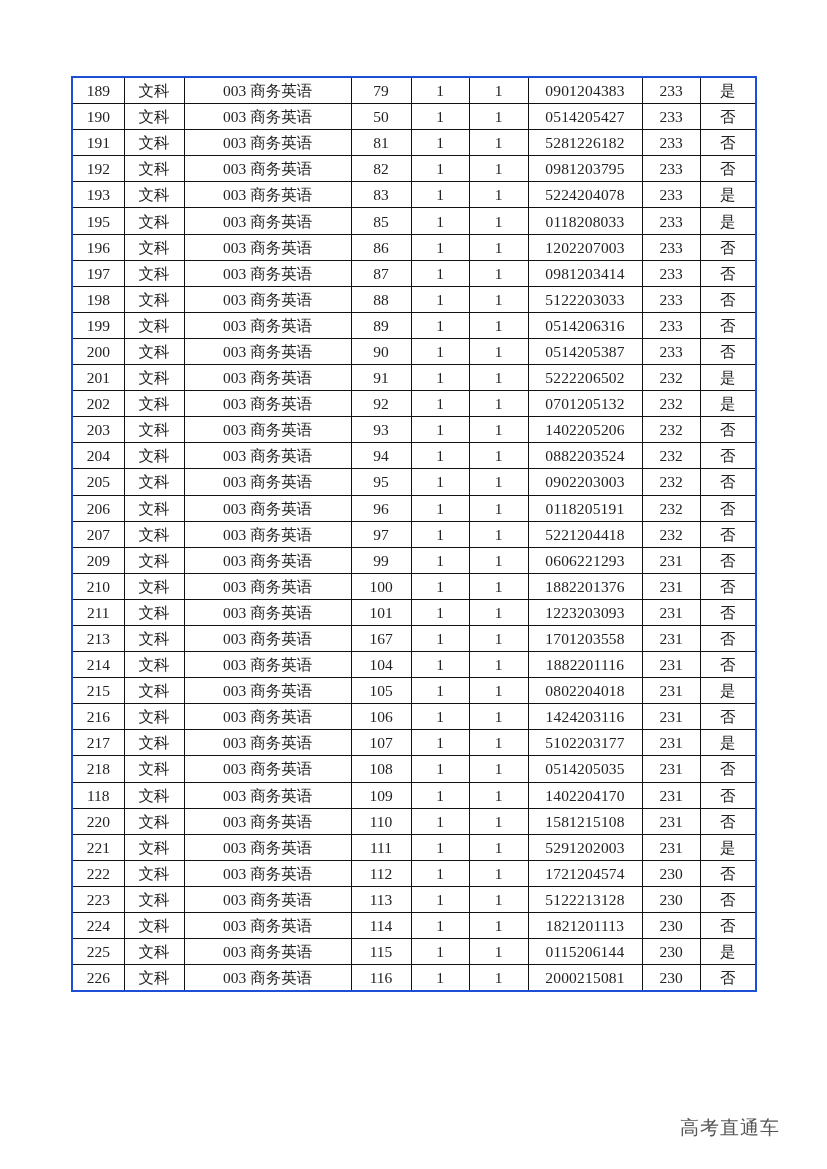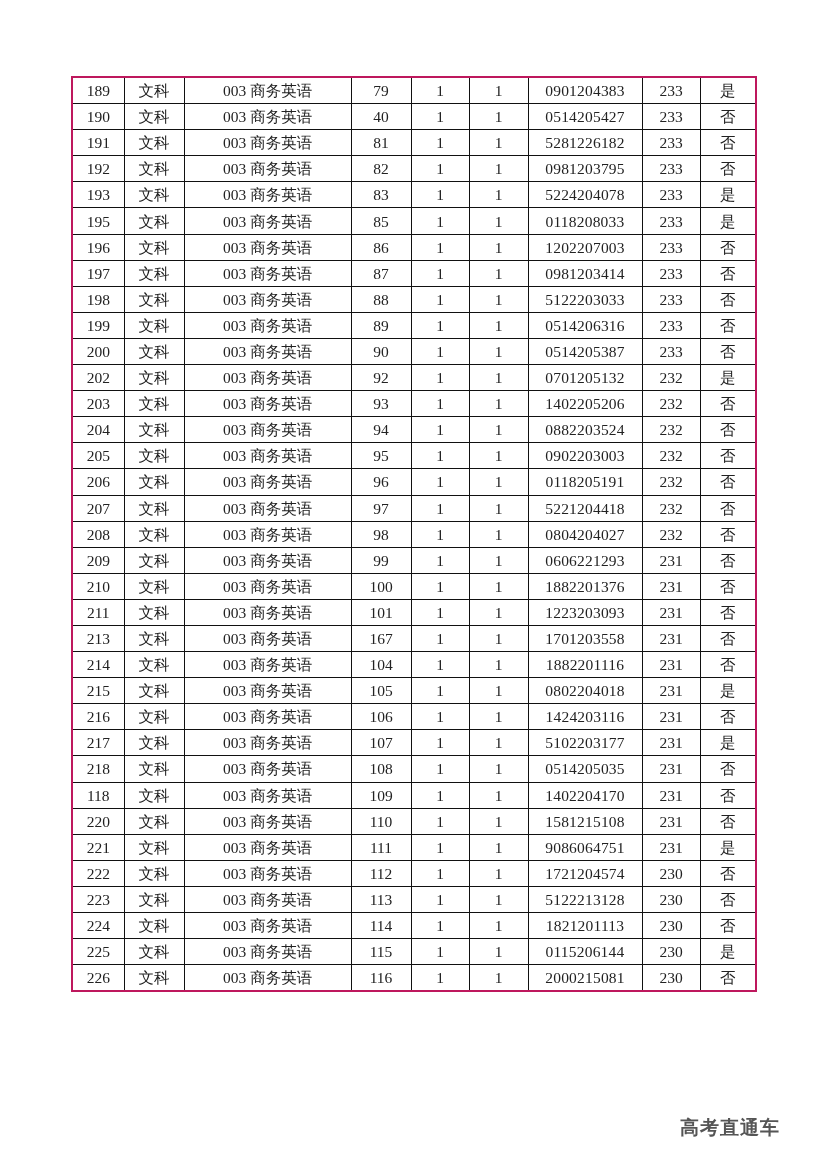--- a/index.html
+++ b/index.html
@@ -1,37 +1,37 @@
 <!DOCTYPE html>
 <html><head>
 <meta charset="utf-8">
 <style>
   html, body { margin: 0; padding: 0; background: #ffffff; }
   body { width: 827px; height: 1169px; position: relative; overflow: hidden;
          font-family: "DejaVu Serif", "Liberation Serif", serif; color: #222; }
   table.data {
     position: absolute; left: 71px; top: 76px;
     border-collapse: collapse; table-layout: fixed;
-    border: 2px solid #be185d;
+    border: 2px solid #1d4ed8;
   }
   table.data td {
     border: 1px solid #111;
     height: 25.1px; padding: 0;
     text-align: center; vertical-align: middle;
     font-size: 15.5px; line-height: 25px; white-space: nowrap;
     font-family: "Liberation Serif", "DejaVu Serif", serif;
   }
   td.c-id { border-right-width: 2px; }
   td.c-ticket { border-left-width: 2px; border-right-width: 2px; letter-spacing: 0.2px; }
   td.c-major { border-right-width: 2px; }
   td.c-major .code { margin-right: 4px; }
   .watermark {
     position: absolute; left: 680px; top: 1115px;
     font-family: "DejaVu Sans", "Liberation Sans", sans-serif;
-    font-size: 19px; color: #555; letter-spacing: 1px; font-weight: bold;
+    font-size: 19px; color: #555; letter-spacing: 1px;
   }
 </style>
 </head>
 <body>
 
 <table class="data">
   <colgroup>
     <col style="width:52px">
       <col style="width:60px">
       <col style="width:167px">
@@ -52,21 +52,21 @@
     <td>1</td>
     <td class="c-ticket">0901204383</td>
     <td>233</td>
     <td>是</td>
   </tr>
 
   <tr>
     <td class="c-id">190</td>
     <td>文科</td>
     <td class="c-major"><span class="code">003</span><span>商务英语</span></td>
-    <td>40</td>
+    <td>50</td>
     <td>1</td>
     <td>1</td>
     <td class="c-ticket">0514205427</td>
     <td>233</td>
     <td>否</td>
   </tr>
 
   <tr>
     <td class="c-id">191</td>
     <td>文科</td>
@@ -169,20 +169,31 @@
     <td>文科</td>
     <td class="c-major"><span class="code">003</span><span>商务英语</span></td>
     <td>90</td>
     <td>1</td>
     <td>1</td>
     <td class="c-ticket">0514205387</td>
     <td>233</td>
     <td>否</td>
   </tr>
 
+  <tr>
+    <td class="c-id">201</td>
+    <td>文科</td>
+    <td class="c-major"><span class="code">003</span><span>商务英语</span></td>
+    <td>91</td>
+    <td>1</td>
+    <td>1</td>
+    <td class="c-ticket">5222206502</td>
+    <td>232</td>
+    <td>是</td>
+  </tr>
 
   <tr>
     <td class="c-id">202</td>
     <td>文科</td>
     <td class="c-major"><span class="code">003</span><span>商务英语</span></td>
     <td>92</td>
     <td>1</td>
     <td>1</td>
     <td class="c-ticket">0701205132</td>
     <td>232</td>
@@ -242,31 +253,20 @@
     <td>文科</td>
     <td class="c-major"><span class="code">003</span><span>商务英语</span></td>
     <td>97</td>
     <td>1</td>
     <td>1</td>
     <td class="c-ticket">5221204418</td>
     <td>232</td>
     <td>否</td>
   </tr>
 
-  <tr>
-    <td class="c-id">208</td>
-    <td>文科</td>
-    <td class="c-major"><span class="code">003</span><span>商务英语</span></td>
-    <td>98</td>
-    <td>1</td>
-    <td>1</td>
-    <td class="c-ticket">0804204027</td>
-    <td>232</td>
-    <td>否</td>
-  </tr>
 
   <tr>
     <td class="c-id">209</td>
     <td>文科</td>
     <td class="c-major"><span class="code">003</span><span>商务英语</span></td>
     <td>99</td>
     <td>1</td>
     <td>1</td>
     <td class="c-ticket">0606221293</td>
     <td>231</td>
@@ -394,21 +394,21 @@
     <td>否</td>
   </tr>
 
   <tr>
     <td class="c-id">221</td>
     <td>文科</td>
     <td class="c-major"><span class="code">003</span><span>商务英语</span></td>
     <td>111</td>
     <td>1</td>
     <td>1</td>
-    <td class="c-ticket">9086064751</td>
+    <td class="c-ticket">5291202003</td>
     <td>231</td>
     <td>是</td>
   </tr>
 
   <tr>
     <td class="c-id">222</td>
     <td>文科</td>
     <td class="c-major"><span class="code">003</span><span>商务英语</span></td>
     <td>112</td>
     <td>1</td>

